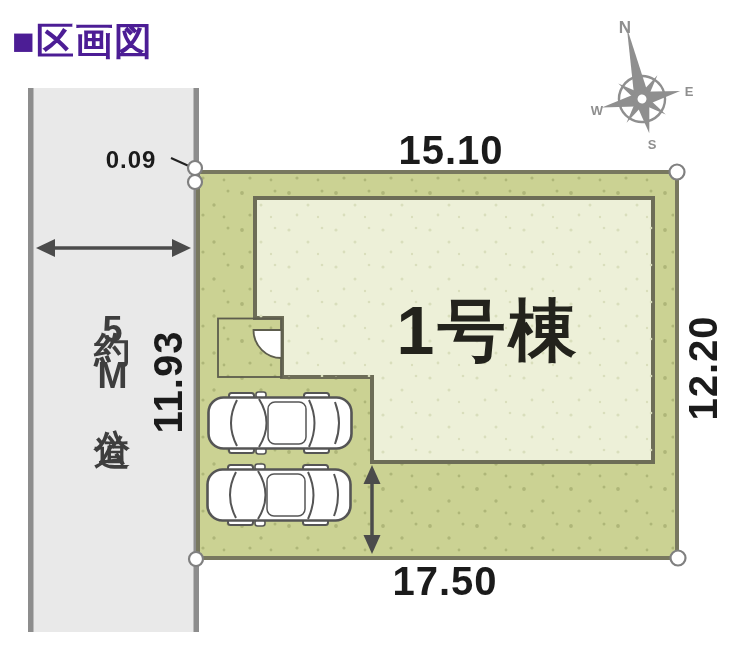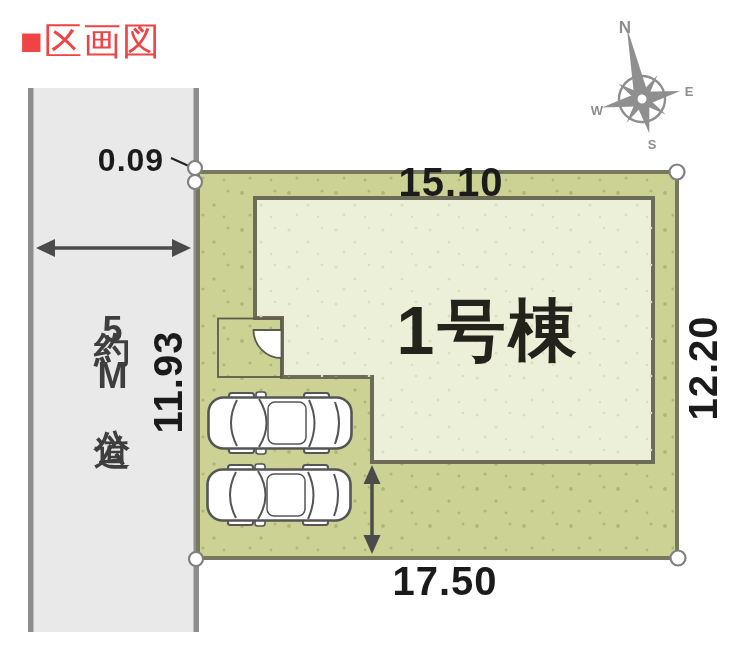--- a/index.html
+++ b/index.html
@@ -3,32 +3,32 @@
 <meta charset="utf-8">
 <style>
   html,body{margin:0;padding:0;background:#ffffff;}
   #stage{
     position:relative;width:732px;height:652px;background:#ffffff;overflow:hidden;
     font-family:"Liberation Sans","DejaVu Sans",sans-serif;
   }
   #plan-svg{position:absolute;left:0;top:0;}
   .txt{position:absolute;color:#1b1b1b;white-space:nowrap;}
   #title{
-    left:20px;top:16px;font-size:38px;font-weight:400;color:#ef4444;letter-spacing:1px;
+    left:12px;top:16px;font-size:38px;font-weight:700;color:#4c1d95;letter-spacing:1px;
   }
   .dim{
     font-weight:700;font-size:40px;letter-spacing:1px;
     transform:translate(-50%,-50%);
   }
   .dim.rot{transform:translate(-50%,-50%) rotate(-90deg);}
-  #dim-top{left:451px;top:150px;margin-top:32px;}
+  #dim-top{left:451px;top:150px;}
   #dim-bottom{left:445px;top:581px;}
   #dim-right{left:703px;top:368px;}
   #dim-left{left:168px;top:382px;}
-  #dim-offset{left:131px;top:160px;font-size:32px;}
+  #dim-offset{left:131px;top:160px;font-size:24px;}
   #dim-depth{left:417px;top:511px;font-size:38px;}
   #building-label{
     left:488px;top:331px;transform:translate(-50%,-50%);
     font-size:68px;font-weight:600;color:#23231c;letter-spacing:3px;
   }
   #road-label{
     left:112px;top:357px;transform:translate(-50%,-50%);
     writing-mode:vertical-rl;text-orientation:upright;
     font-size:36px;font-weight:700;color:#3e3e3e;line-height:1;letter-spacing:5px;
   }

